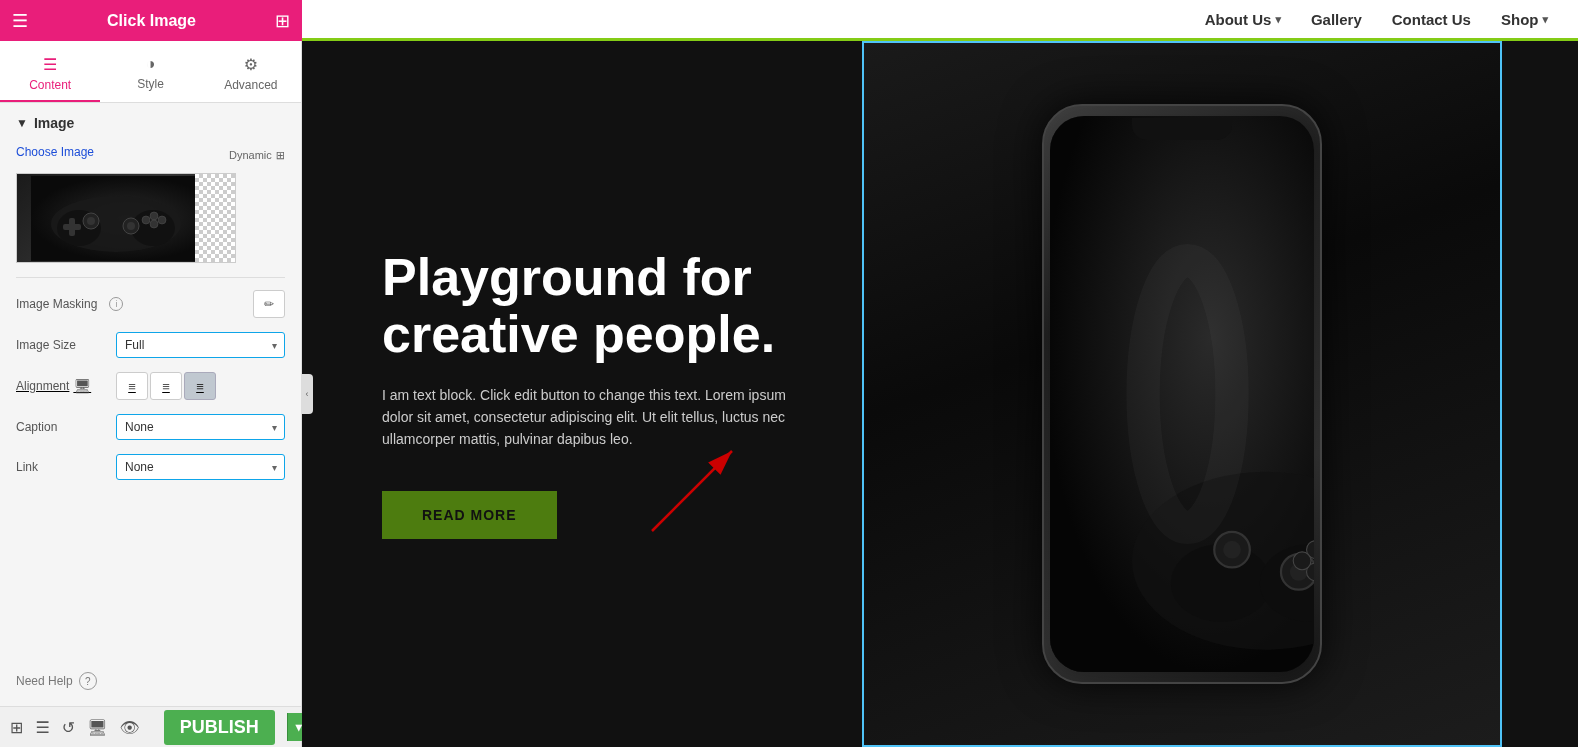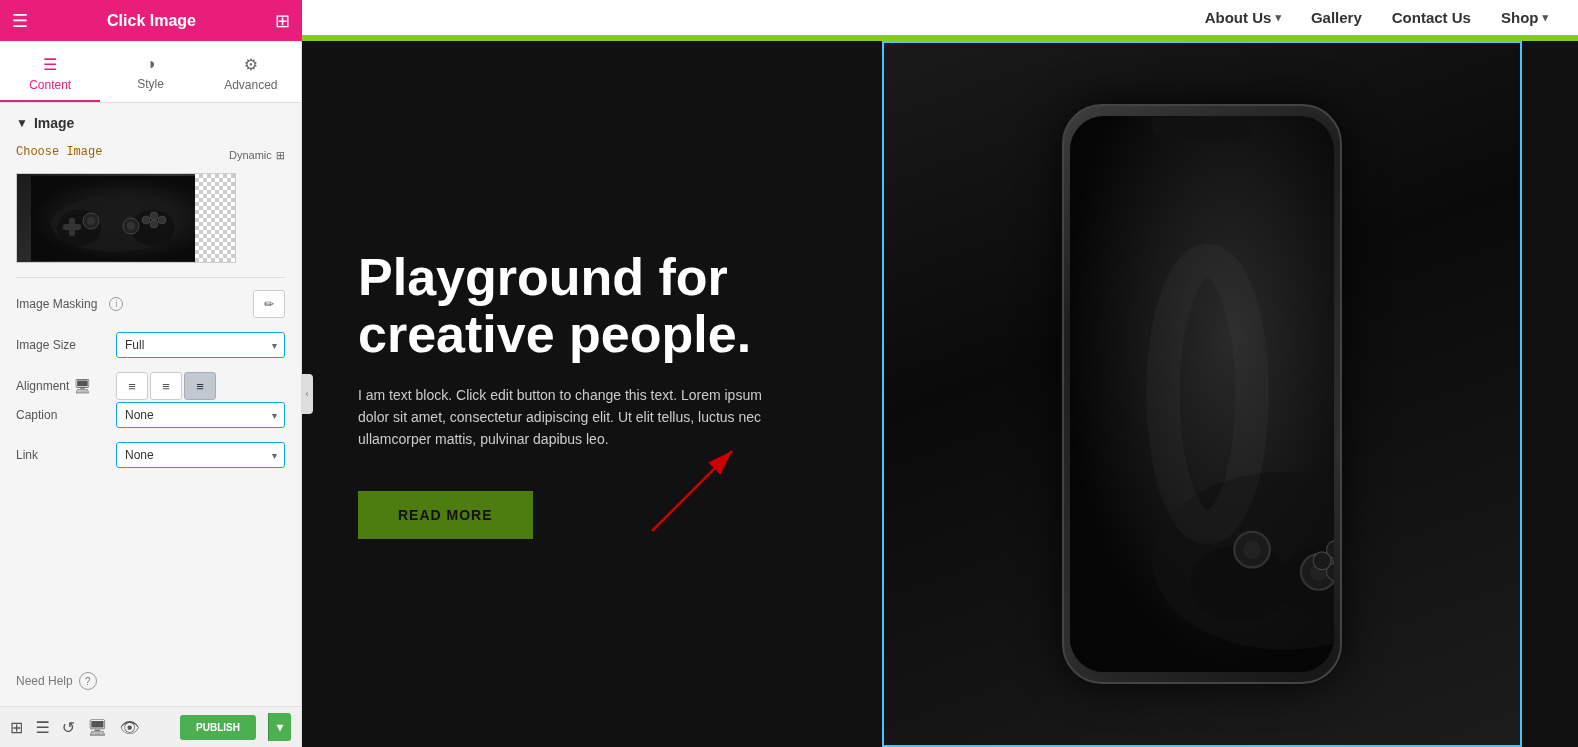--- a/index.html
+++ b/index.html
@@ -38,21 +38,21 @@
       cursor: pointer;
     }
     .top-bar-right {
       flex: 1;
       background: white;
       display: flex;
       align-items: center;
       justify-content: flex-end;
       padding: 0 30px;
       gap: 30px;
-      border-bottom: 6px solid #84cc16;
+      border-bottom: 3px solid #84cc16;
     }
     .nav-item {
       display: flex;
       align-items: center;
       gap: 4px;
       font-size: 15px;
       font-weight: 600;
       color: #333;
       cursor: pointer;
     }
@@ -132,23 +132,22 @@
       margin-bottom: 14px;
     }
     .field-label {
       font-size: 12px;
       color: #555;
       width: 100px;
       flex-shrink: 0;
     }
     .field-label-full {
       font-size: 12px;
-      color: #a16207;
+      color: #1d4ed8;
       margin-bottom: 6px;
-      font-family: Liberation Mono, monospace;
     }
 
     .image-preview-container {
       position: relative;
       width: 100%;
       margin-bottom: 14px;
     }
     .image-preview {
       width: 220px;
       height: 90px;
@@ -236,21 +235,22 @@
       top: 50%;
       transform: translateY(-50%);
       font-size: 10px;
       color: #666;
       pointer-events: none;
     }
 
     .alignment-row {
       display: flex;
       align-items: center;
-      margin-bottom: 2px;
+      margin-bottom: 14px;
+      text-decoration: underline;
     }
     .alignment-label {
       font-size: 12px;
       color: #555;
       width: 100px;
       flex-shrink: 0;
       display: flex;
       align-items: center;
       gap: 4px;
     }
@@ -322,21 +322,21 @@
       font-size: 16px;
       color: #555;
       cursor: pointer;
     }
     .bottom-spacer { flex: 1; }
     .publish-btn {
       background: #4caf50;
       color: white;
       border: none;
       padding: 7px 16px;
-      font-size: 10px;
+      font-size: 18px;
       font-weight: 600;
       border-radius: 3px;
       cursor: pointer;
     }
     .publish-arrow-btn {
       background: #4caf50;
       color: white;
       border: none;
       border-left: 1px solid #388e3c;
       padding: 7px 8px;
@@ -377,24 +377,23 @@
     .hero-section {
       width: 100%;
       height: 100%;
       background: #111;
       display: flex;
       align-items: center;
       position: relative;
     }
 
     .hero-text {
-      padding: 60px 60px 60px 36px;
+      padding: 60px 60px 60px 80px;
       flex: 1;
       max-width: 560px;
-      margin-left: 20px;
     }
 
     .hero-title {
       font-size: 52px;
       font-weight: 900;
       color: white;
       line-height: 1.1;
       margin-bottom: 20px;
     }
 

